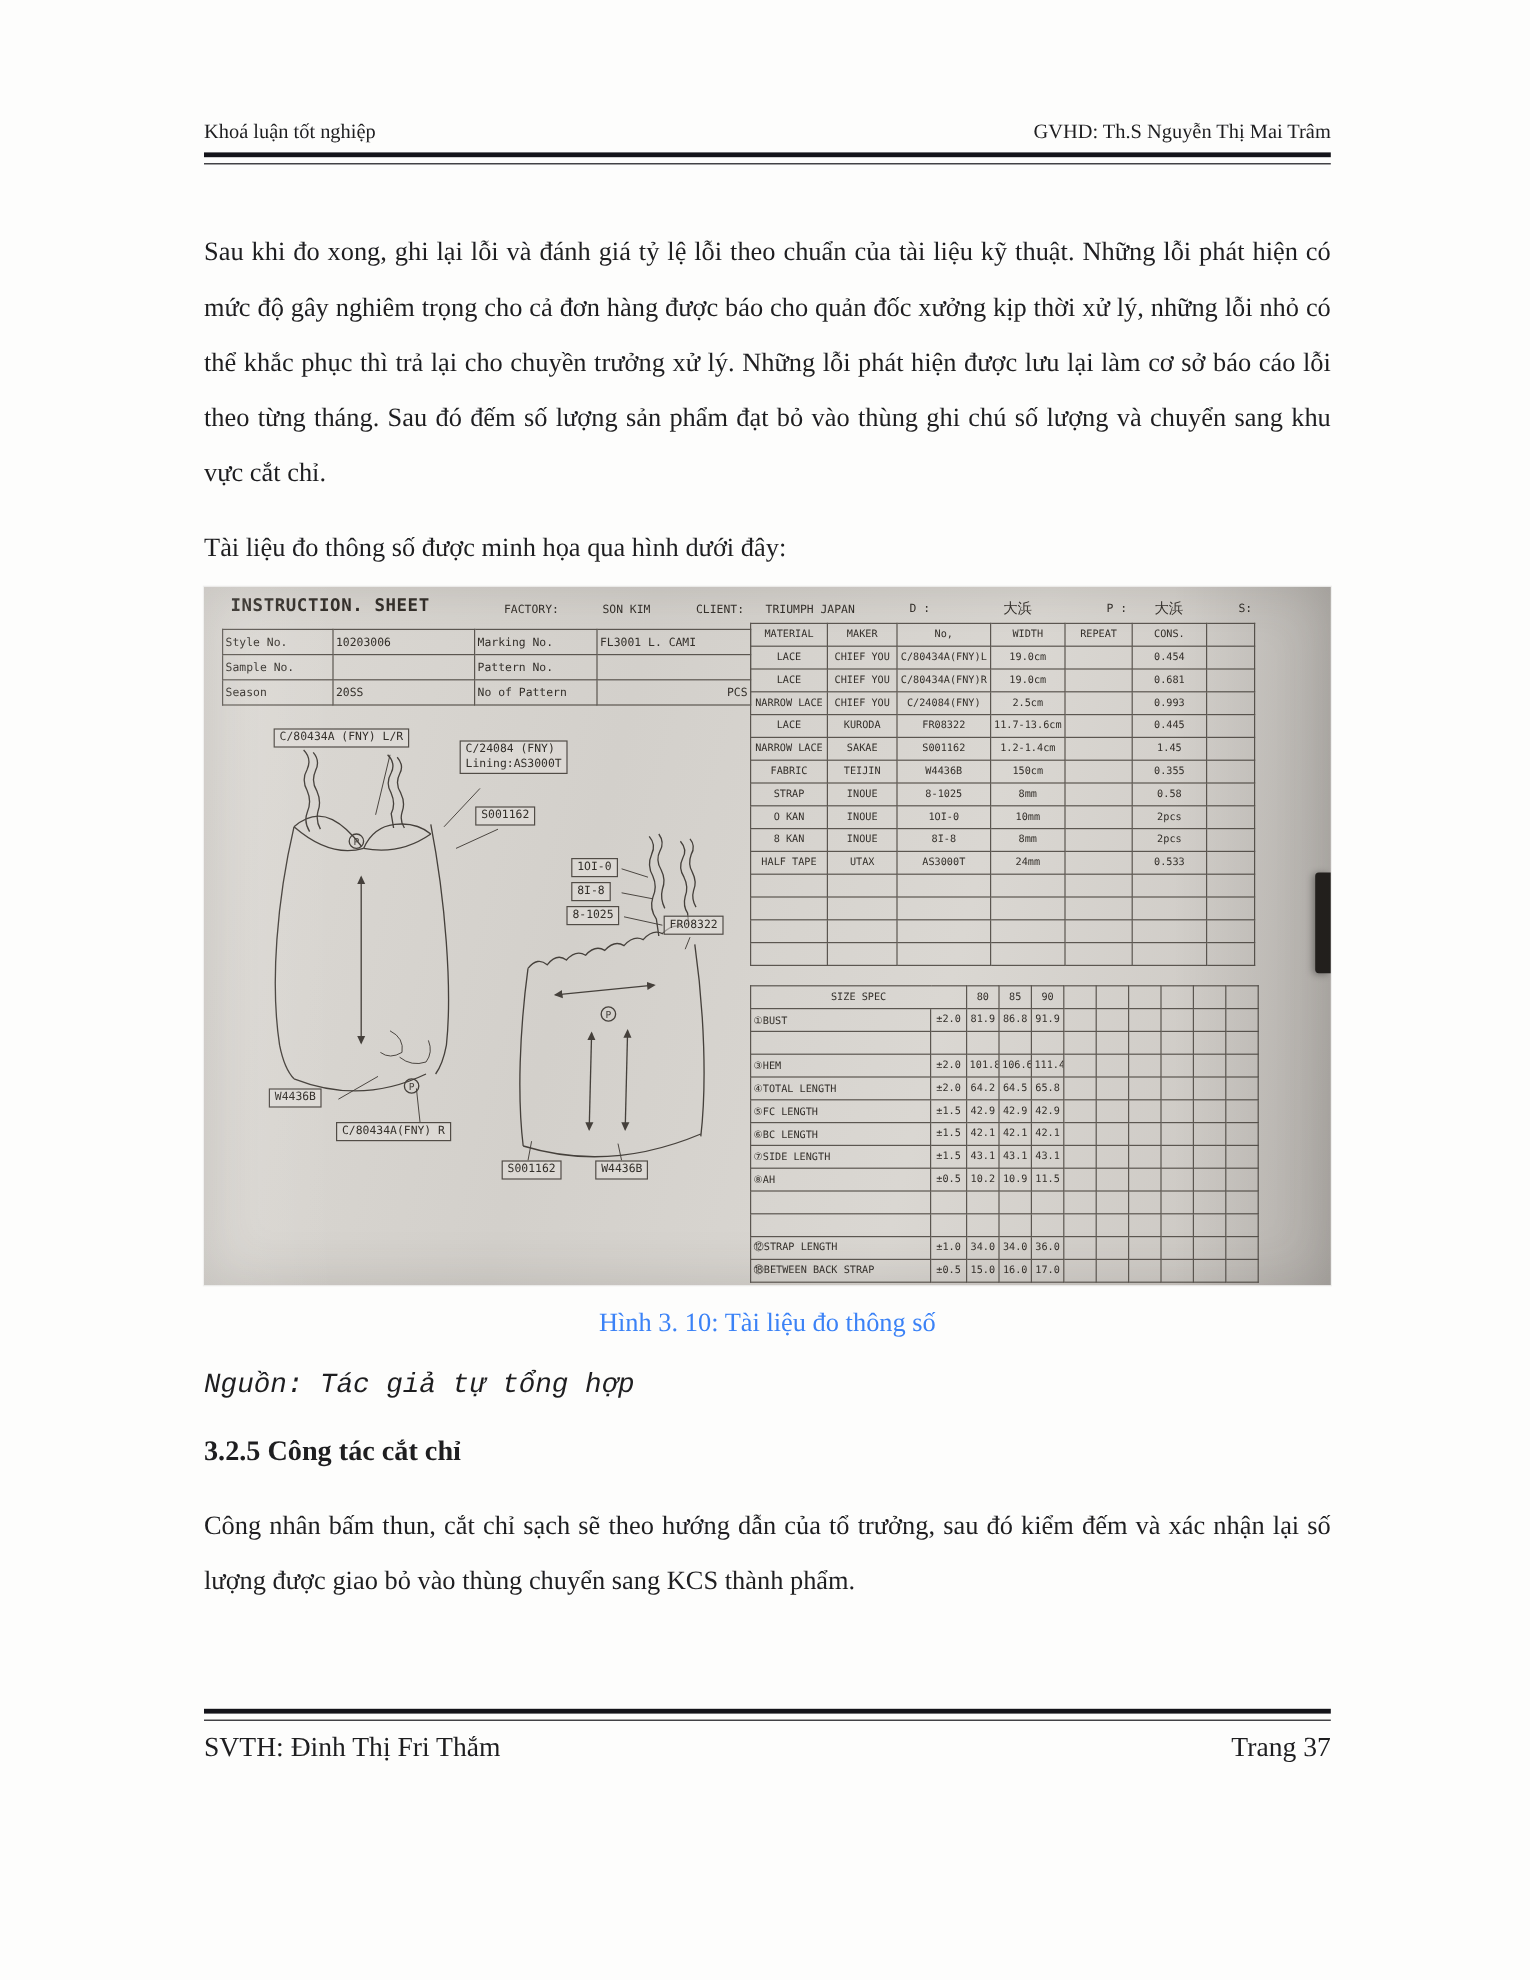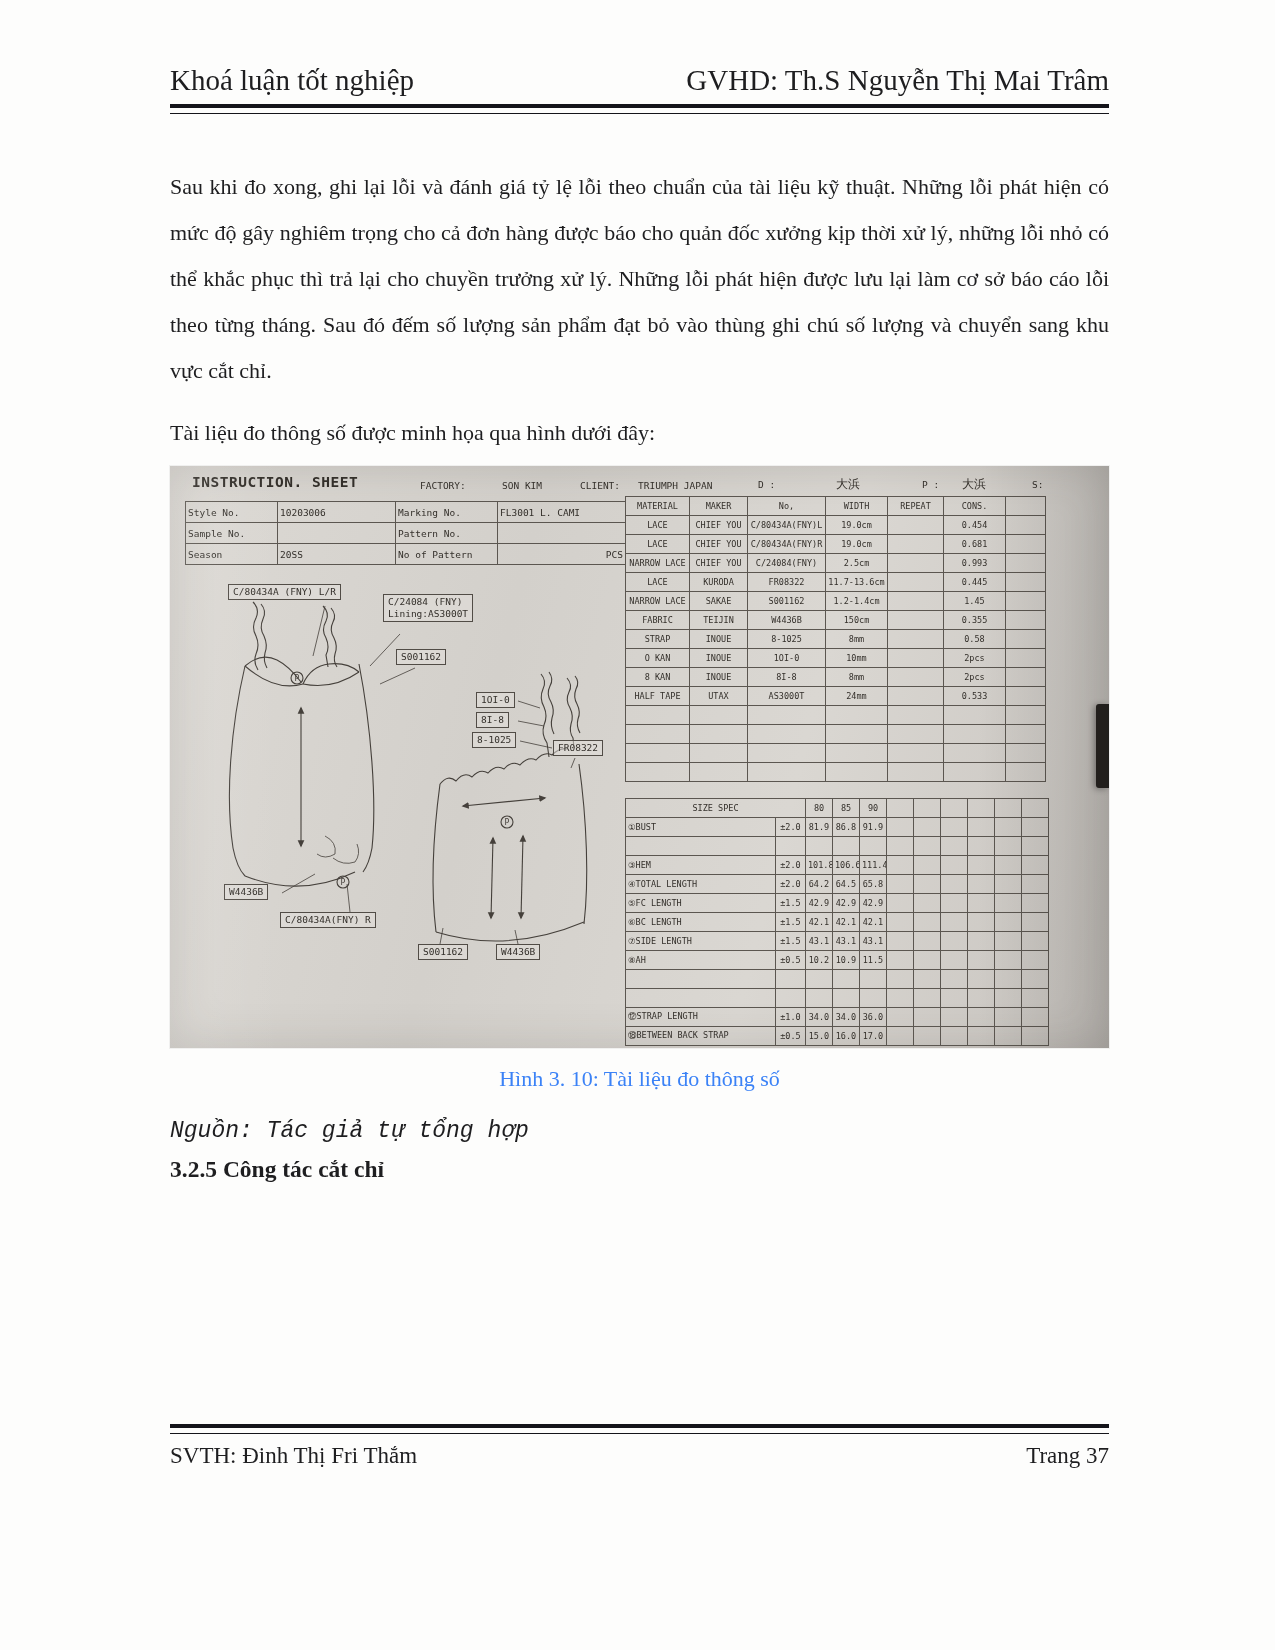--- a/index.html
+++ b/index.html
@@ -2,31 +2,31 @@
 <html><head>
 <meta charset="utf-8">
 <style>
   * { box-sizing: border-box; margin: 0; padding: 0; }
   html, body { background: #e9e9e9; }
   .page { position: relative; width: 1275px; height: 1650px; margin: 0 auto;
           background: #fdfdfc; font-family: "Liberation Serif", "DejaVu Serif", serif;
           color: #1e1e20; overflow: hidden; }
   .content { padding: 0 166px 0 170px; }
 
-  .page-header { display: flex; justify-content: space-between; padding-top: 64px; font-size: 29px; }
+  .page-header { display: flex; justify-content: space-between; padding-top: 100px; font-size: 17px; }
   .header-rule { margin-top: 7px; height: 10px; border-top: 4.5px solid #14141a; border-bottom: 1.8px solid #14141a; }
 
   p.body { font-size: 22px; line-height: 46px; text-align: justify; }
   .p1 { margin-top: 50px; }
   .p2 { margin-top: 16px; }
 
   figure.fig { margin-top: 10px; }
   .caption { margin-top: 18px; text-align: center; font-size: 22px; color: #3b82f6; }
   .source  { margin-top: 26px; font-style: italic; font-size: 23px; font-family: Liberation Mono, monospace; }
-  .heading { margin-top: 12px; font-size: 23.5px; font-weight: bold; }
+  .heading { margin-top: 30px; font-size: 23.5px; font-weight: bold; }
   .p3 { margin-top: 24px; }
 
   .page-footer { position: absolute; left: 170px; right: 166px; top: 1424px; }
   .footer-rule { height: 10px; border-top: 4px solid #14141a; border-bottom: 1.5px solid #14141a; }
   .footer-row { display: flex; justify-content: space-between; font-size: 23px; margin-top: 9px; }
 
   
   .sheet { position: relative; width: 939px; height: 582px;
            background: linear-gradient(104deg, #dcd9d4 0%, #d3d0cb 35%, #dad7d2 65%, #c8c4bf 100%);
            box-shadow: inset 0 0 46px rgba(60,55,50,0.18), 0 0 0 1px rgba(0,0,0,0.05);
@@ -558,20 +558,21 @@
         <div class="callout" style="left:248px; top:478px;">S001162</div>
         <div class="callout" style="left:326px; top:478px;">W4436B</div>
 
         <div class="binder-mark"></div>
       </div>
     </figure>
 
     <div class="caption">Hình 3. 10: Tài liệu đo thông số</div>
     <p class="source">Nguồn: Tác giả tự tổng hợp</p>
     <h3 class="heading">3.2.5 Công tác cắt chỉ</h3>
+    <p class="body p3">Công nhân bấm thun, cắt chỉ sạch sẽ theo hướng dẫn của tổ trưởng, sau đó kiểm đếm và xác nhận lại số lượng được giao bỏ vào thùng chuyển sang KCS thành phẩm.</p>
 
   </div>
 
   <div class="page-footer">
     <div class="footer-rule"></div>
     <div class="footer-row">
       <span>SVTH: Đinh Thị Fri Thắm</span>
       <span>Trang 37</span>
     </div>
   </div>

